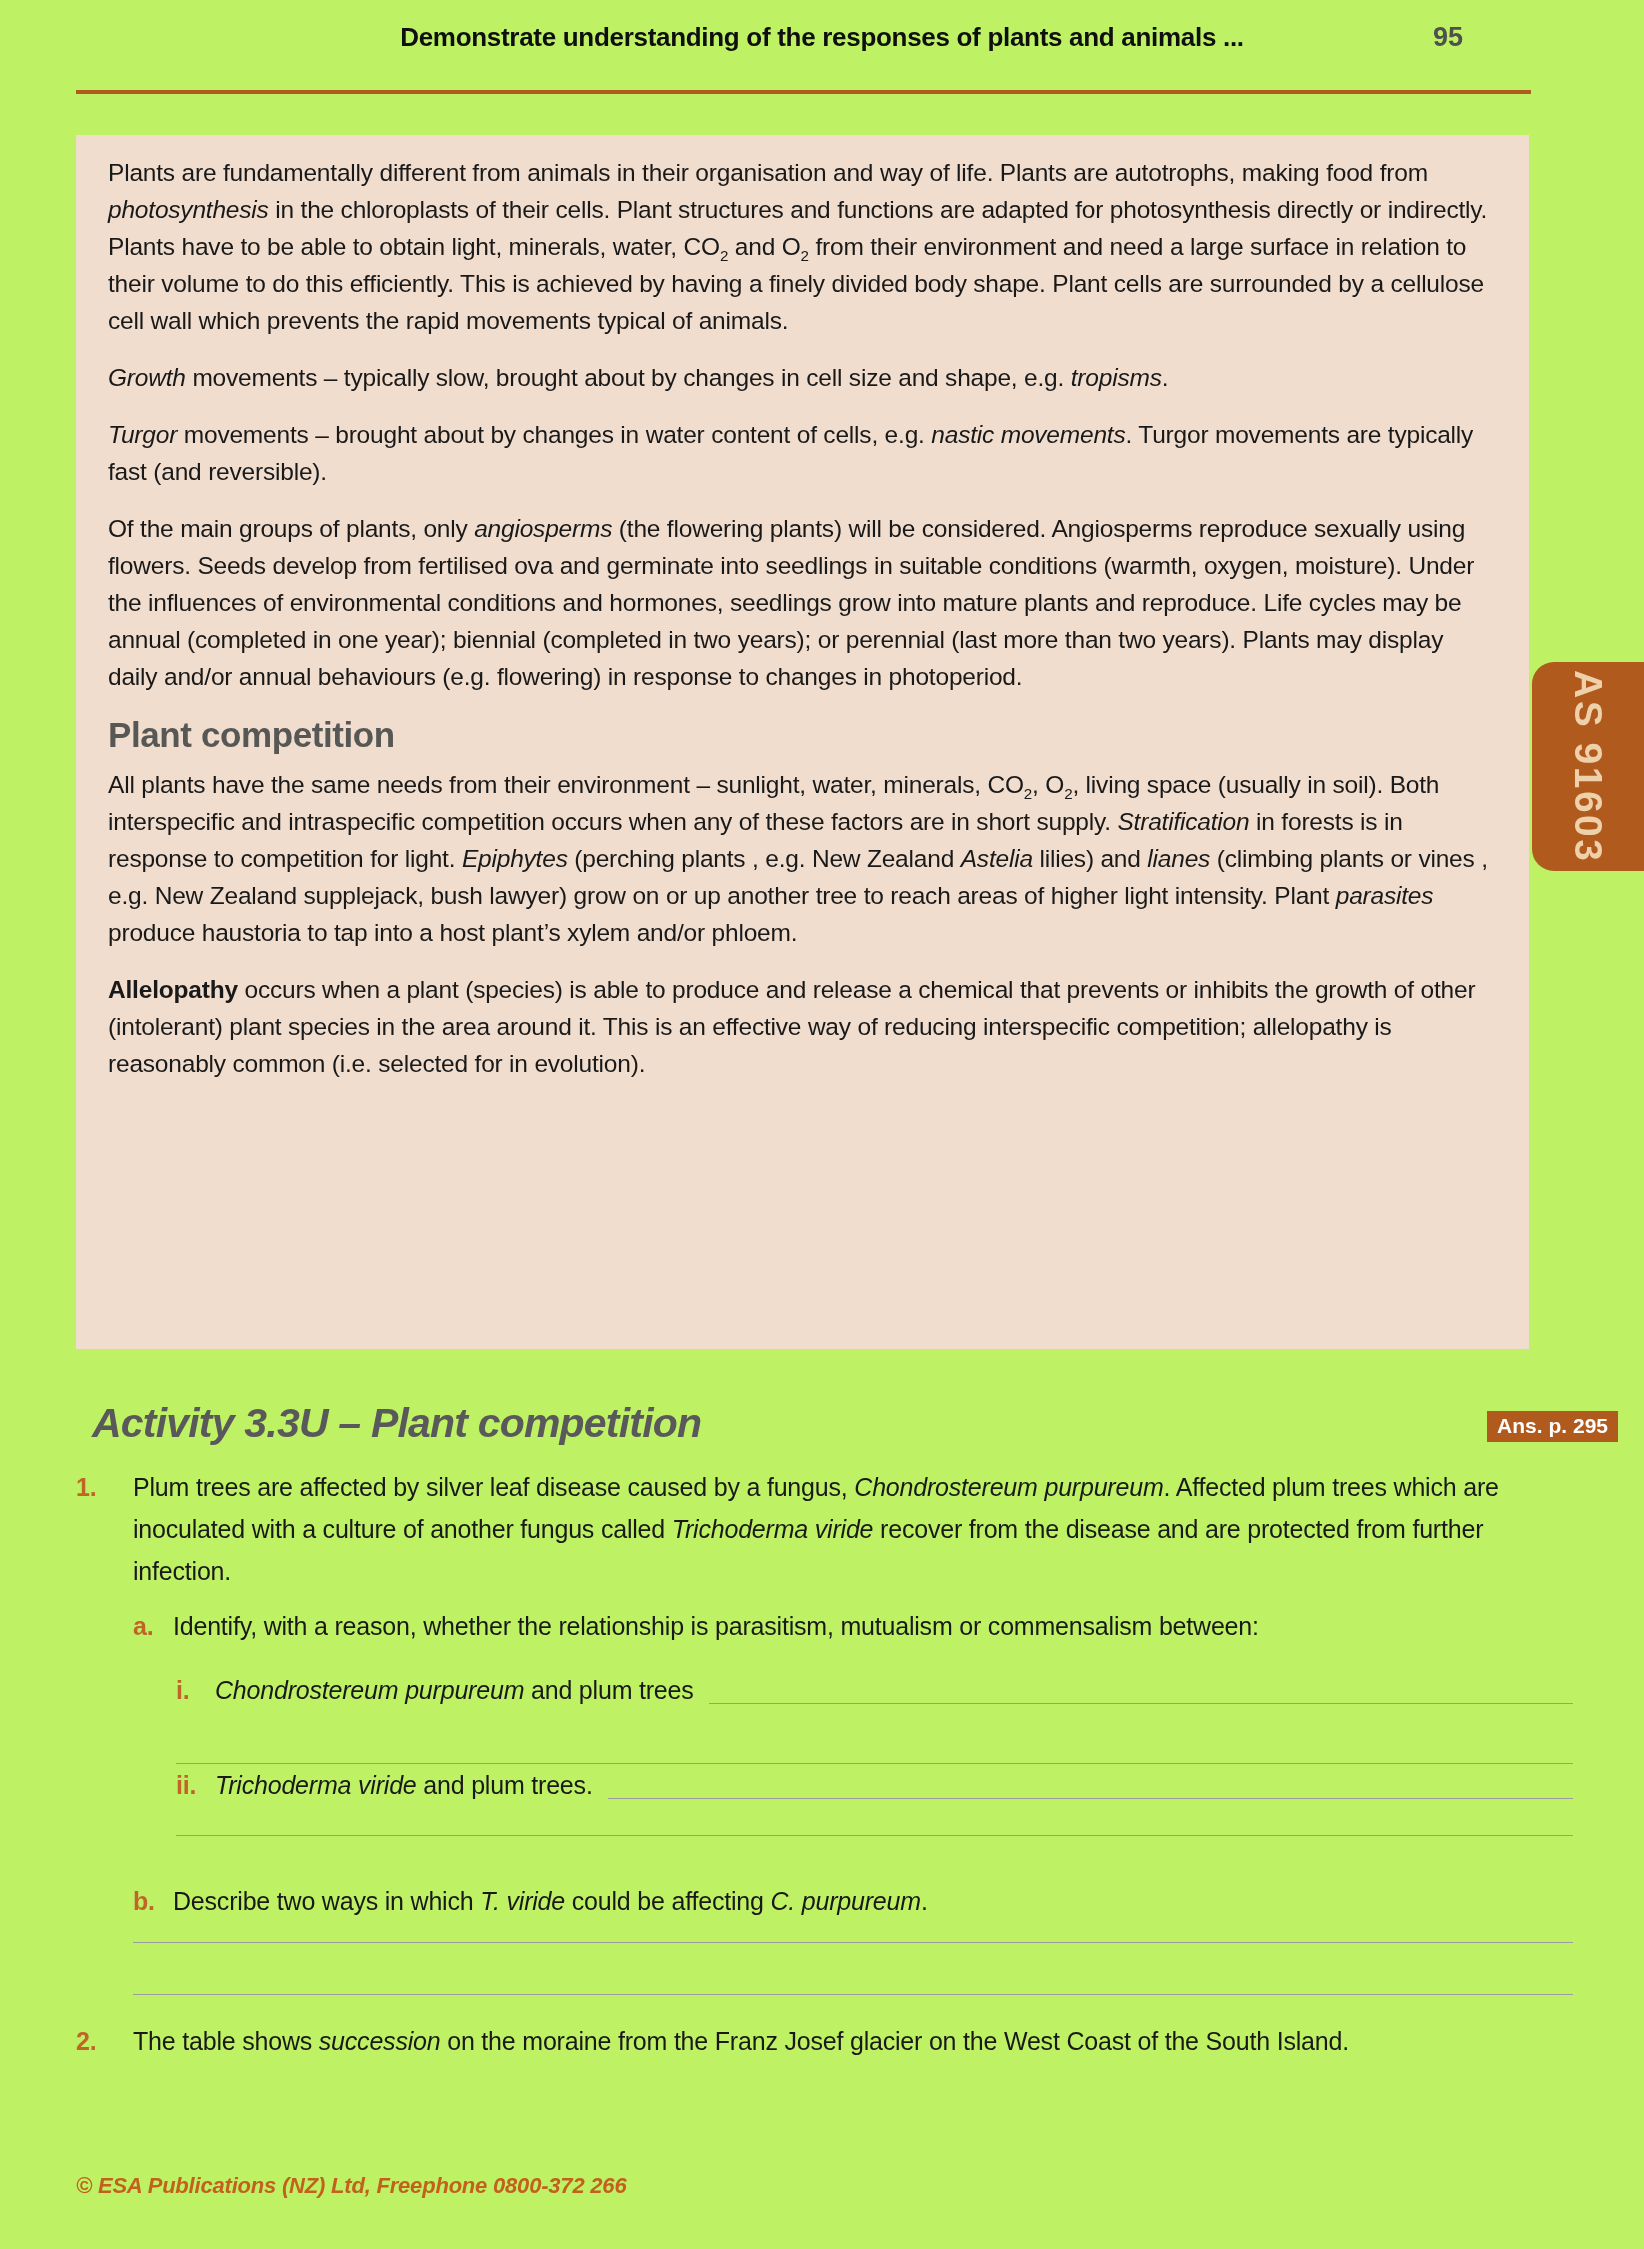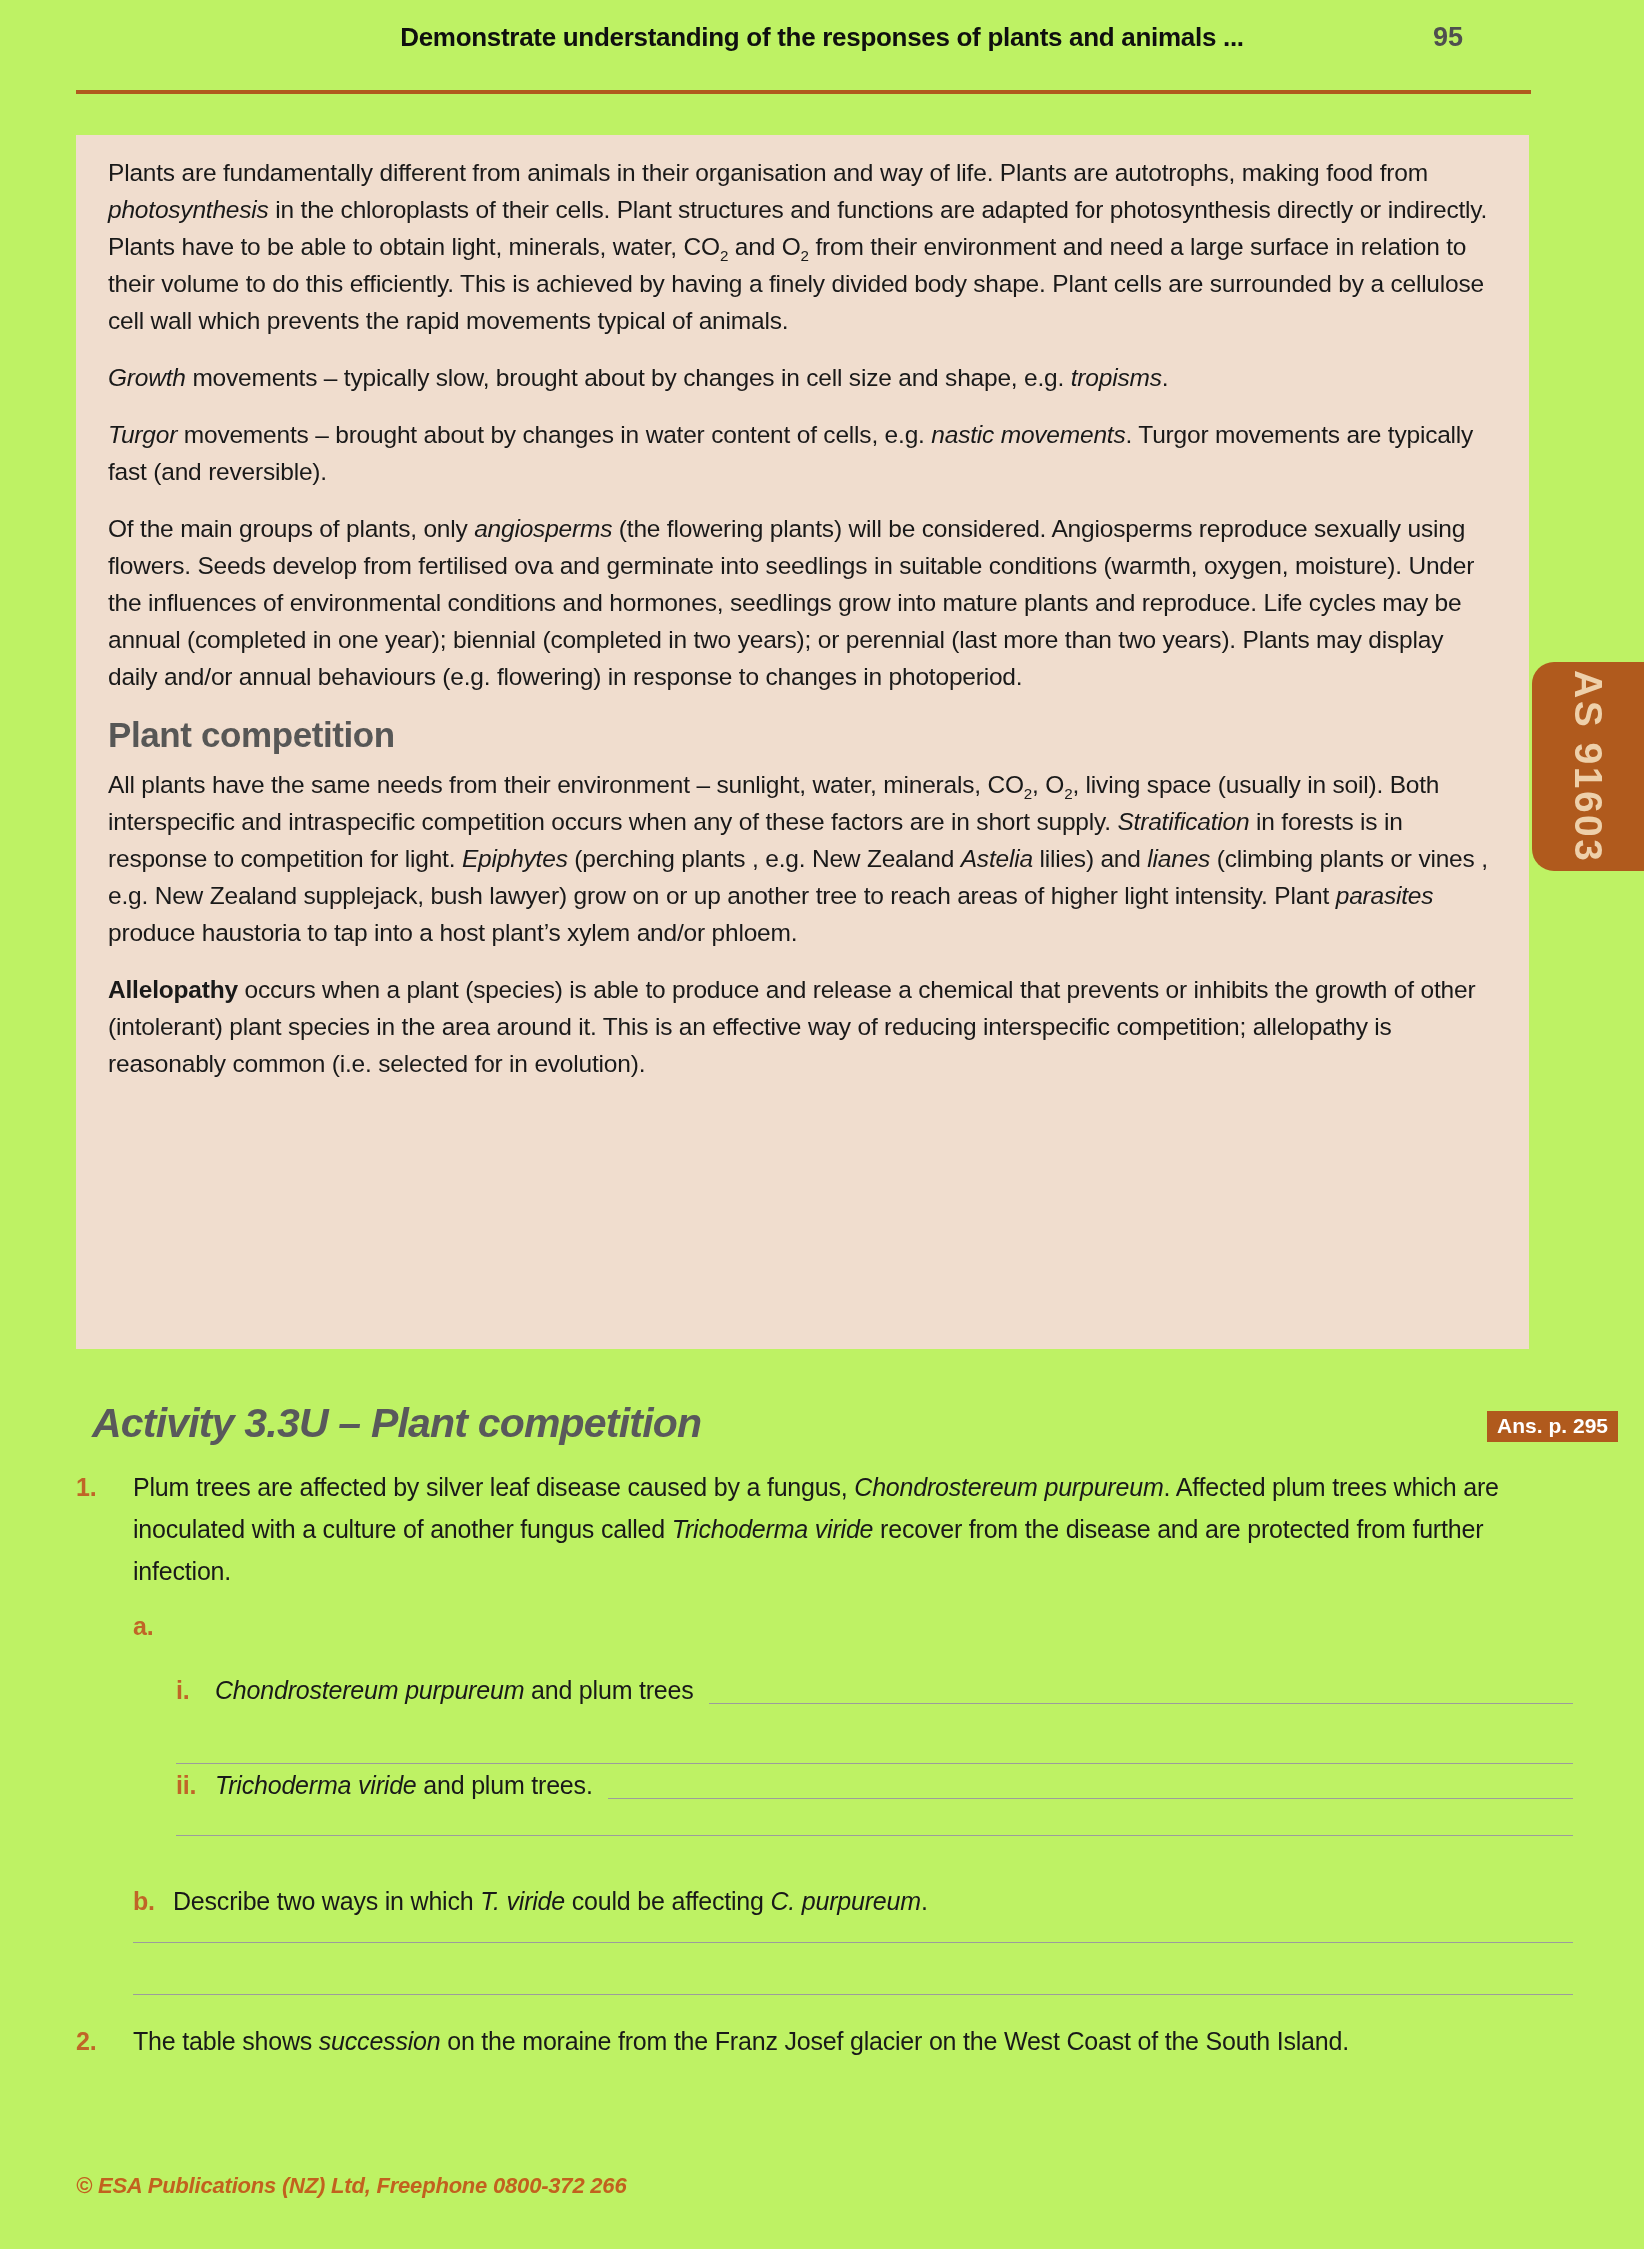--- a/index.html
+++ b/index.html
@@ -135,20 +135,21 @@
 
     <div class="questions">
 
       <div class="qrow q1">
         <span class="marker m-q">1.</span>
         <div class="qtext">Plum trees are affected by silver leaf disease caused by a fungus, <i>Chondrostereum purpureum</i>. Affected plum trees which are inoculated with a culture of another fungus called <i>Trichoderma viride</i> recover from the disease and are protected from further infection.</div>
       </div>
 
       <div class="qrow sub-a">
         <span class="marker m-a">a.</span>
+        <div class="qtext">Identify, with a reason, whether the relationship is parasitism, mutualism or commensalism between:</div>
       </div>
 
       <div class="qrow sub-i">
         <span class="marker m-i">i.</span>
         <div class="i-content">
           <span class="qtext"><i>Chondrostereum purpureum</i> and plum trees</span>
           <div class="line-inline"></div>
         </div>
       </div>
       <div class="full-line fl-i1"></div>

